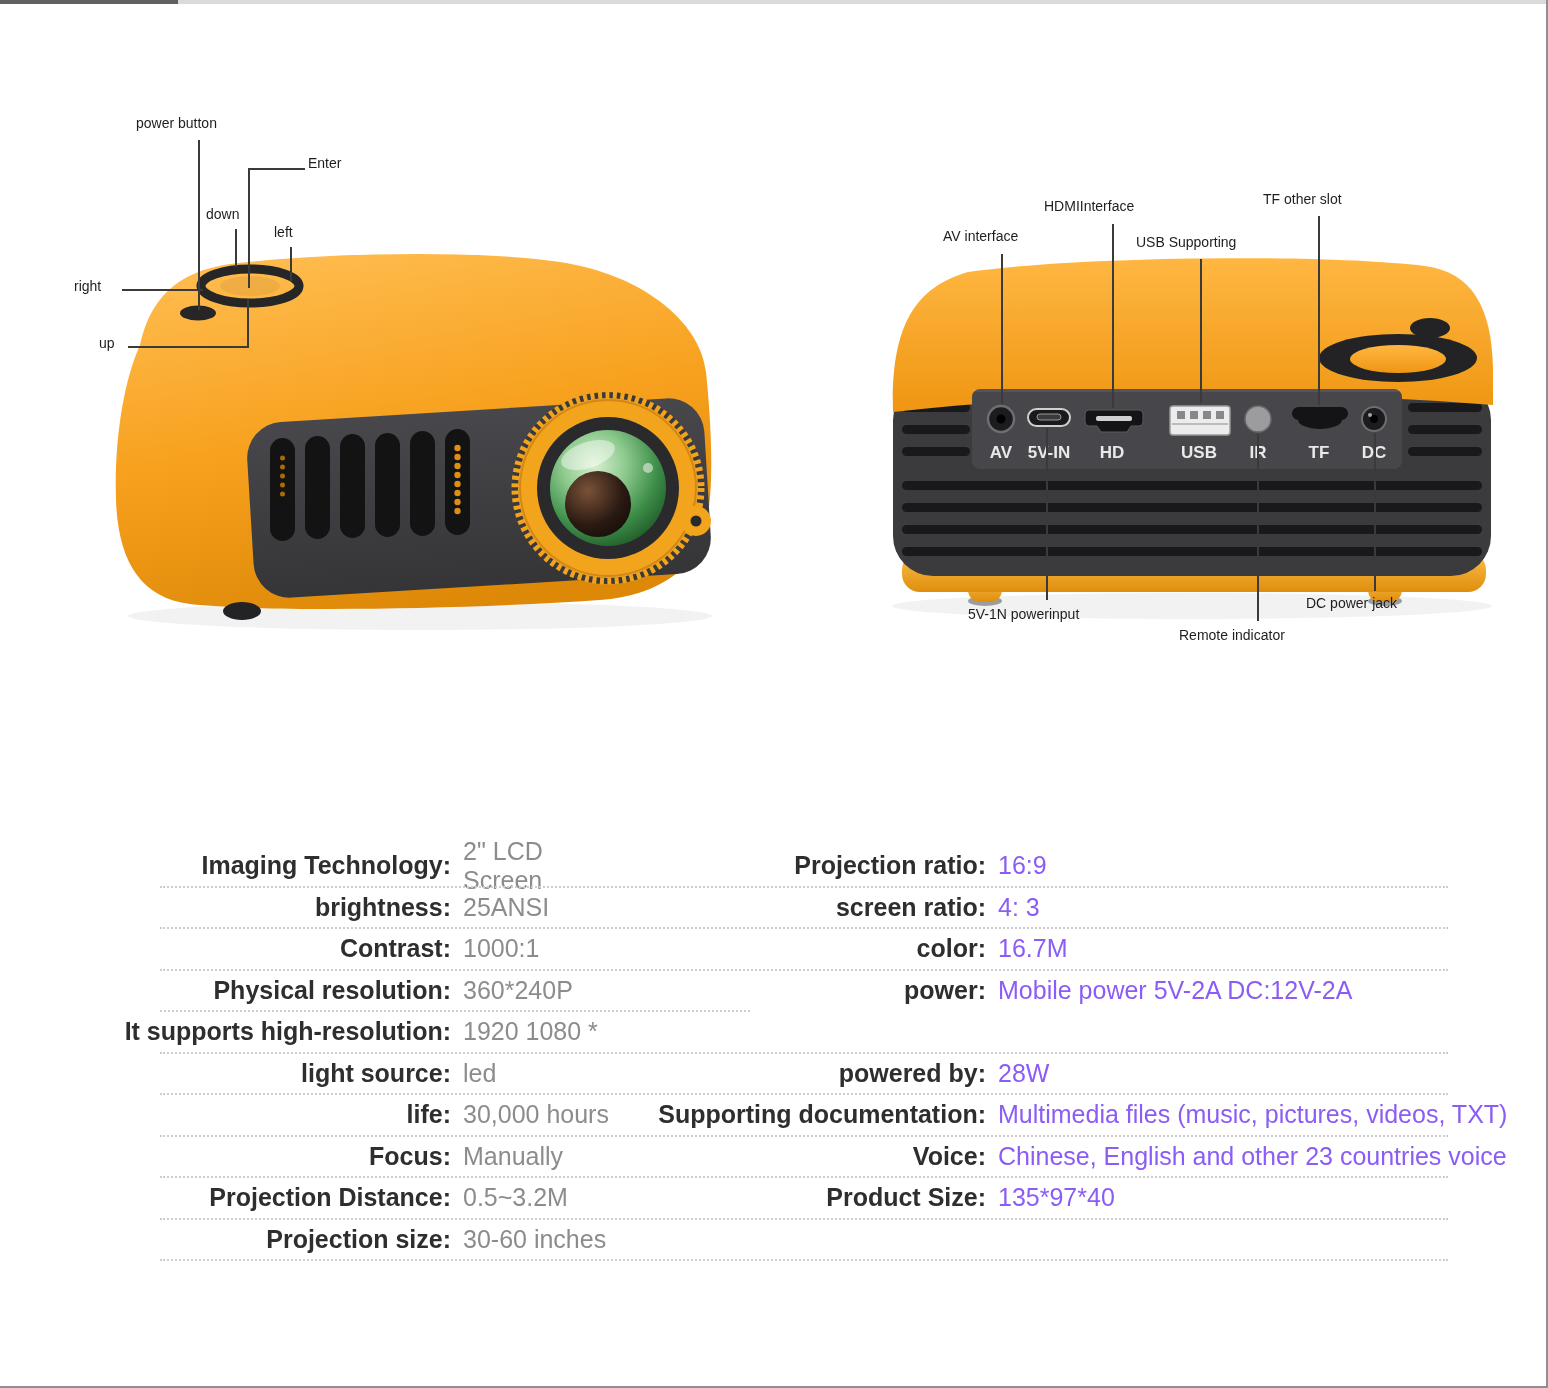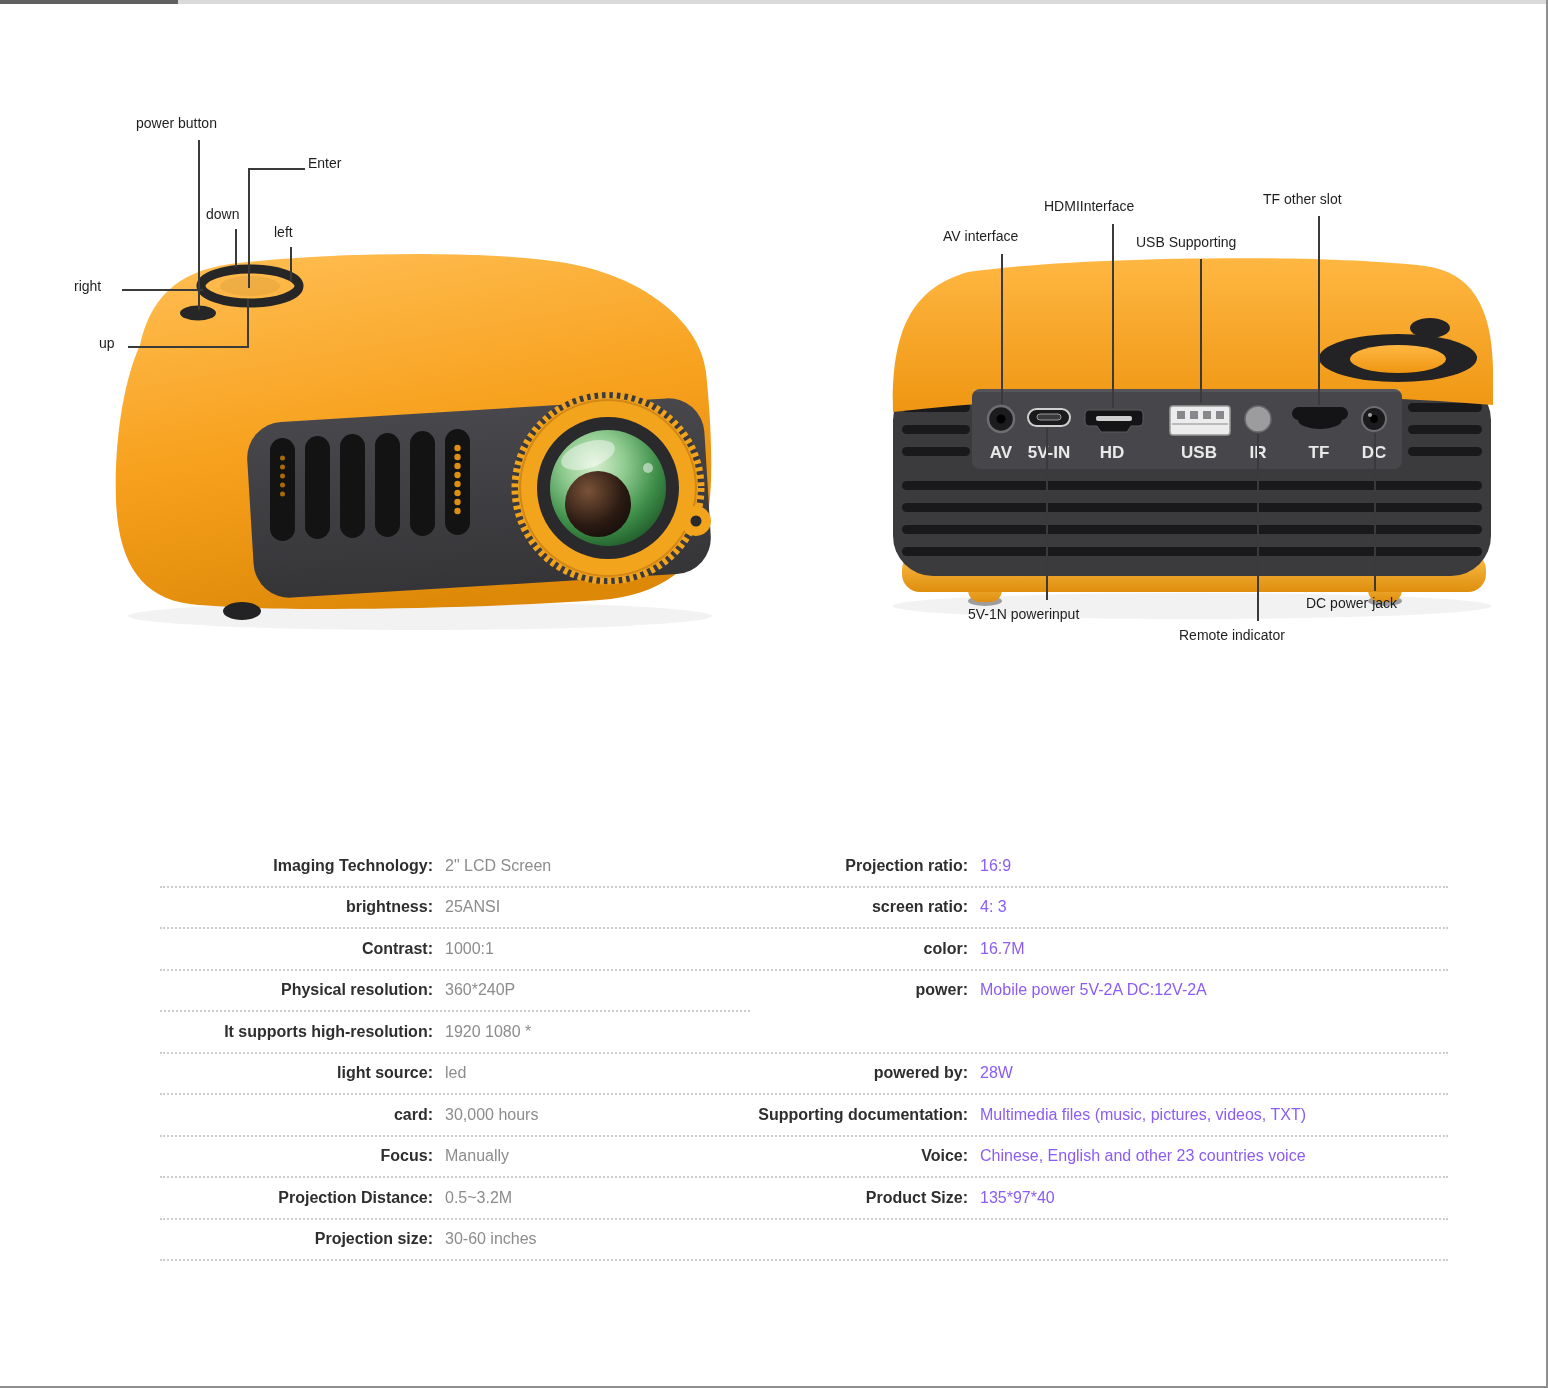--- a/index.html
+++ b/index.html
@@ -14,21 +14,21 @@
   .edge-bottom { position:absolute; left:0; bottom:0; width:1548px; height:2px; background:#8F8F8F; }
 
   
   .callout {
     position:absolute; white-space:nowrap;
     font-size:14px; line-height:1.2; color:#1E1E1E;
   }
 
   
   .spec-table { position:absolute; left:0; top:845px; width:1548px; }
-  .spec-row { position:relative; display:flex; align-items:center; height:41.5px; font-size:16px; }
+  .spec-row { position:relative; display:flex; align-items:center; height:41.5px; font-size:25px;padding-left:18px; }
   .spec-row::after {
     content:""; position:absolute; left:160px; right:100px; bottom:-1px;
     border-top:2px dotted #CDCDCD;
   }
   .spec-row.short::after { right:798px; }
   .cell-l-label { width:433px; text-align:right; font-weight:700; color:#2E2E2E; }
   .cell-l-value { margin-left:12px; width:160px; color:#8C8C8C; }
   .cell-r-label { width:363px; text-align:right; font-weight:700; color:#2E2E2E; }
   .cell-r-value { margin-left:12px; flex:1; color:#8b5cf6; }
 
@@ -288,21 +288,21 @@
       <div class="cell-r-label"></div>
       <div class="cell-r-value"></div>
     </div>
     <div class="spec-row">
       <div class="cell-l-label">light source:</div>
       <div class="cell-l-value">led</div>
       <div class="cell-r-label">powered by:</div>
       <div class="cell-r-value">28W</div>
     </div>
     <div class="spec-row">
-      <div class="cell-l-label">card:</div>
+      <div class="cell-l-label">life:</div>
       <div class="cell-l-value">30,000 hours</div>
       <div class="cell-r-label">Supporting documentation:</div>
       <div class="cell-r-value">Multimedia files (music, pictures, videos, TXT)</div>
     </div>
     <div class="spec-row">
       <div class="cell-l-label">Focus:</div>
       <div class="cell-l-value">Manually</div>
       <div class="cell-r-label">Voice:</div>
       <div class="cell-r-value">Chinese, English and other 23 countries voice</div>
     </div>

